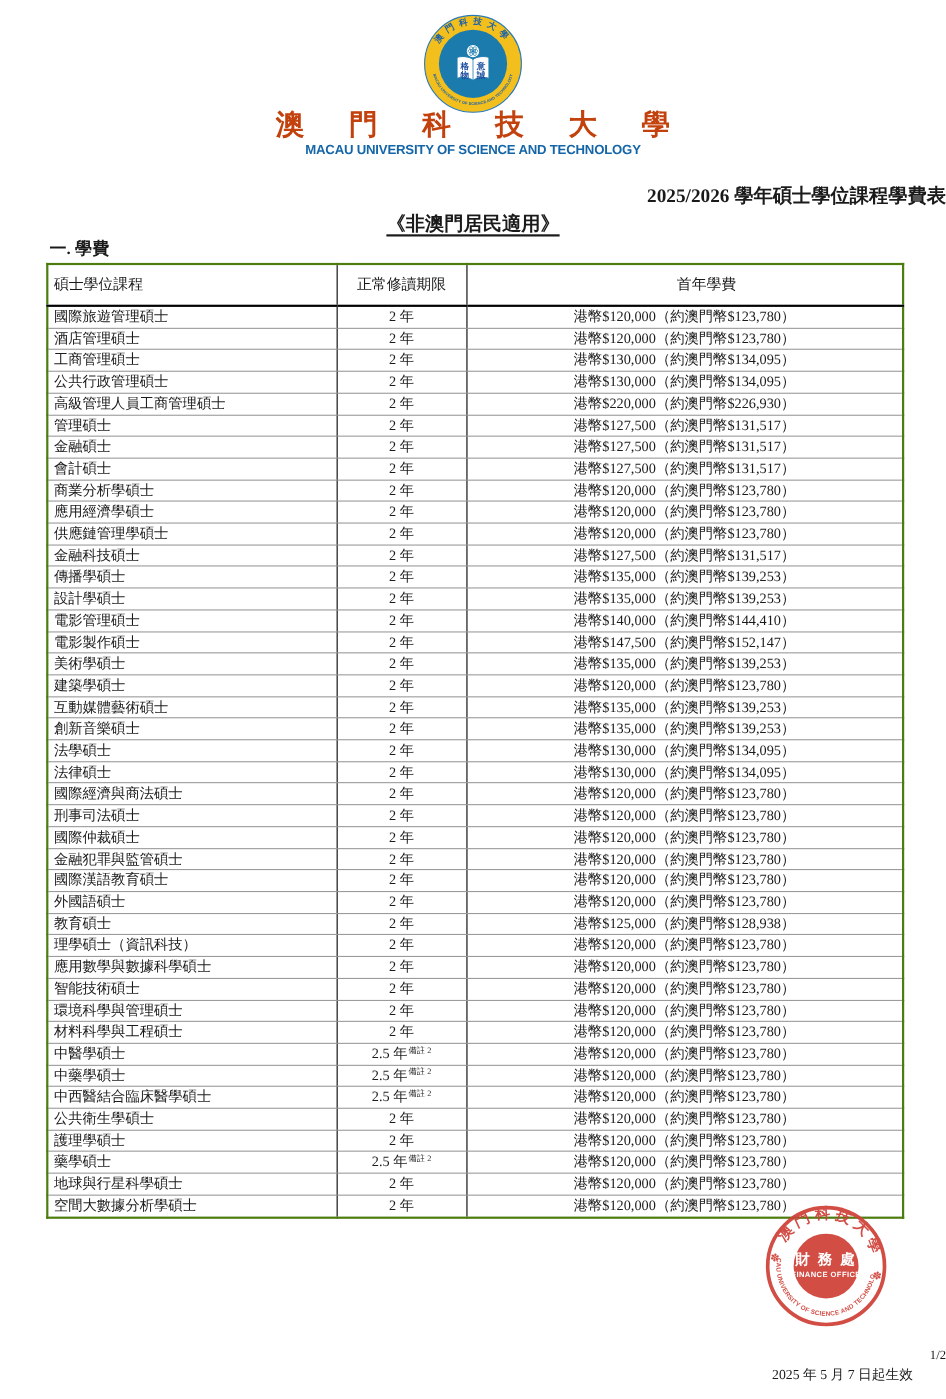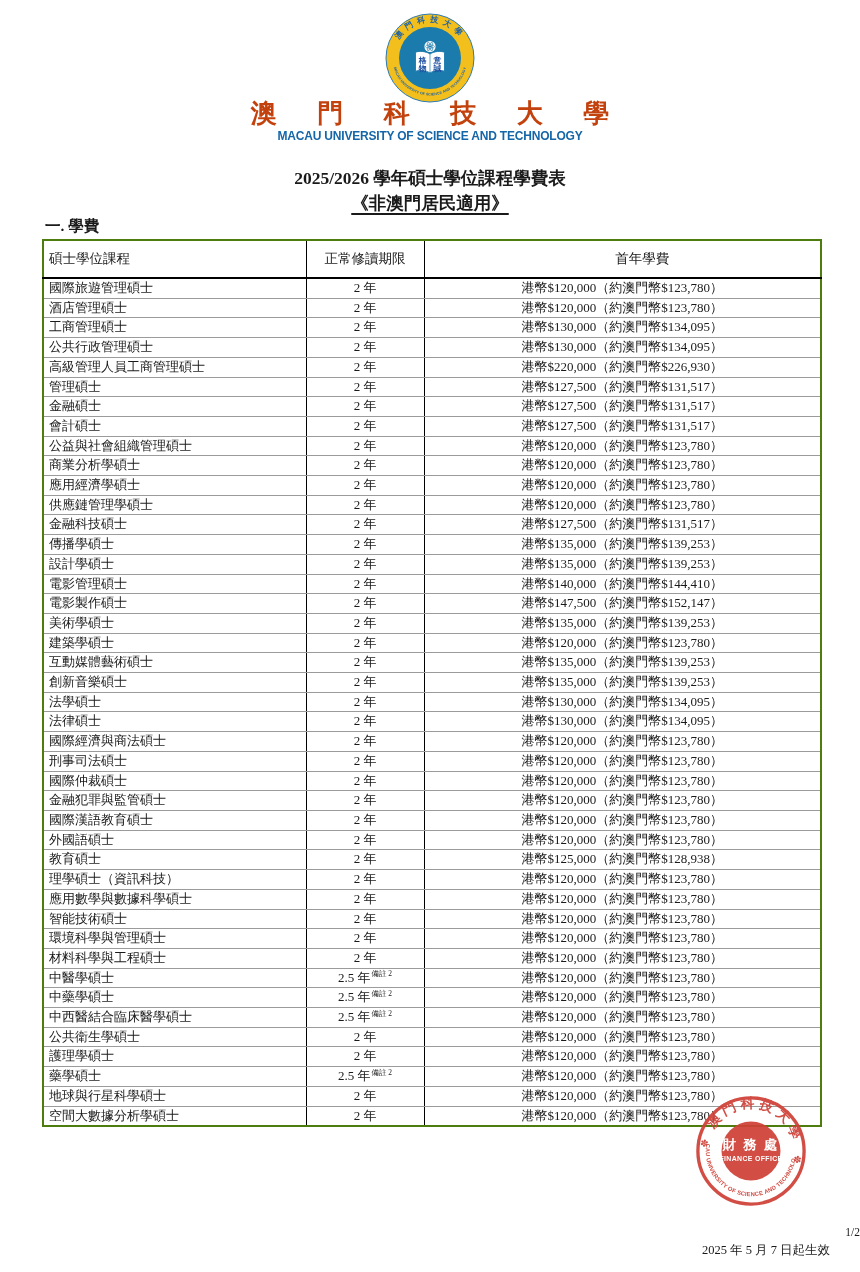--- a/index.html
+++ b/index.html
@@ -21,21 +21,21 @@
   .uni-en {
     position:absolute; top:129px; left:0; width:100%;
     text-align:center; font-size:12px; font-weight:bold; color:#1566a8;
     letter-spacing:-0.2px;
     font-family:"Liberation Sans","DejaVu Sans",sans-serif;
   }
 
   
   .doc-title-1 {
     position:absolute; top:166px; left:0; width:100%;
-    text-align:center; font-size:17.5px; font-weight:bold;
+    text-align:right; font-size:17.5px; font-weight:bold;
   }
   .doc-title-2 {
     position:absolute; top:191px; left:0; width:100%;
     text-align:center; font-size:17.5px; font-weight:bold;
   }
   .doc-title-2 span { text-decoration:underline; text-underline-offset:4px; text-decoration-thickness:1.5px; }
   .section-heading {
     position:absolute; top:216px; left:45px;
     font-size:15.5px; font-weight:bold;
   }
@@ -171,25 +171,20 @@
         </tr>
         <tr>
           <td class="col-course">金融碩士</td>
           <td class="col-duration">2 年</td>
           <td class="col-fee">港幣$127,500（約澳門幣$131,517）</td>
         </tr>
         <tr>
           <td class="col-course">會計碩士</td>
           <td class="col-duration">2 年</td>
           <td class="col-fee">港幣$127,500（約澳門幣$131,517）</td>
-        </tr>
-        <tr>
-          <td class="col-course">公益與社會組織管理碩士</td>
-          <td class="col-duration">2 年</td>
-          <td class="col-fee">港幣$120,000（約澳門幣$123,780）</td>
         </tr>
         <tr>
           <td class="col-course">商業分析學碩士</td>
           <td class="col-duration">2 年</td>
           <td class="col-fee">港幣$120,000（約澳門幣$123,780）</td>
         </tr>
         <tr>
           <td class="col-course">應用經濟學碩士</td>
           <td class="col-duration">2 年</td>
           <td class="col-fee">港幣$120,000（約澳門幣$123,780）</td>

